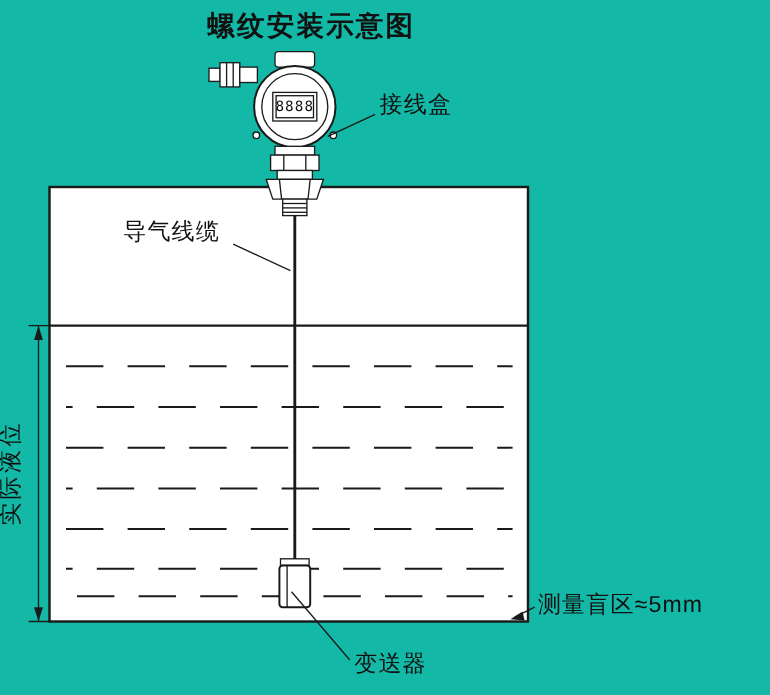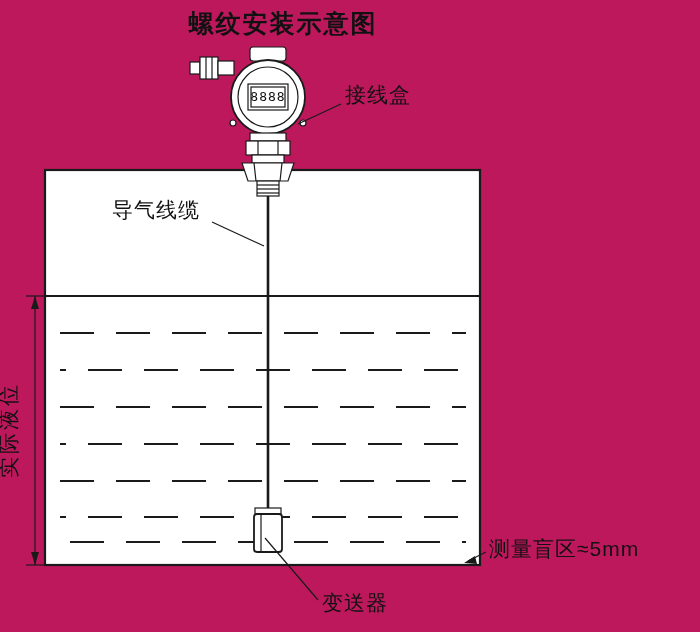--- a/index.html
+++ b/index.html
@@ -5,21 +5,21 @@
   html, body {
     margin: 0;
     padding: 0;
     background: #ffffff;
     font-family: "Liberation Sans", sans-serif;
   }
   .stage {
     position: relative;
     width: 700px;
     height: 632px;
-    background: #be185d;
+    background: #14b8a6;
     overflow: hidden;
   }
   svg { display: block; }
   svg text {
     fill: #111111;
     font-family: "Liberation Sans", sans-serif;
   }
   .title-text {
     font-size: 25px;
     font-weight: 600;

